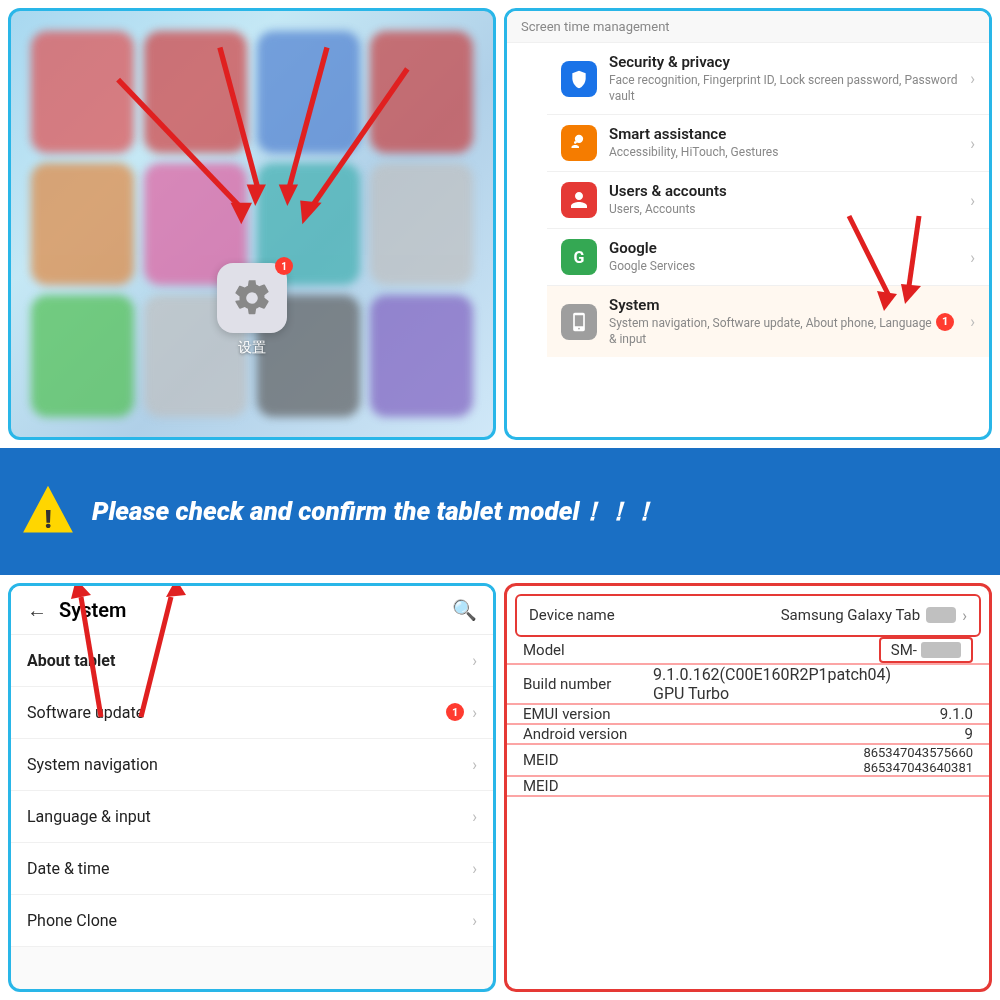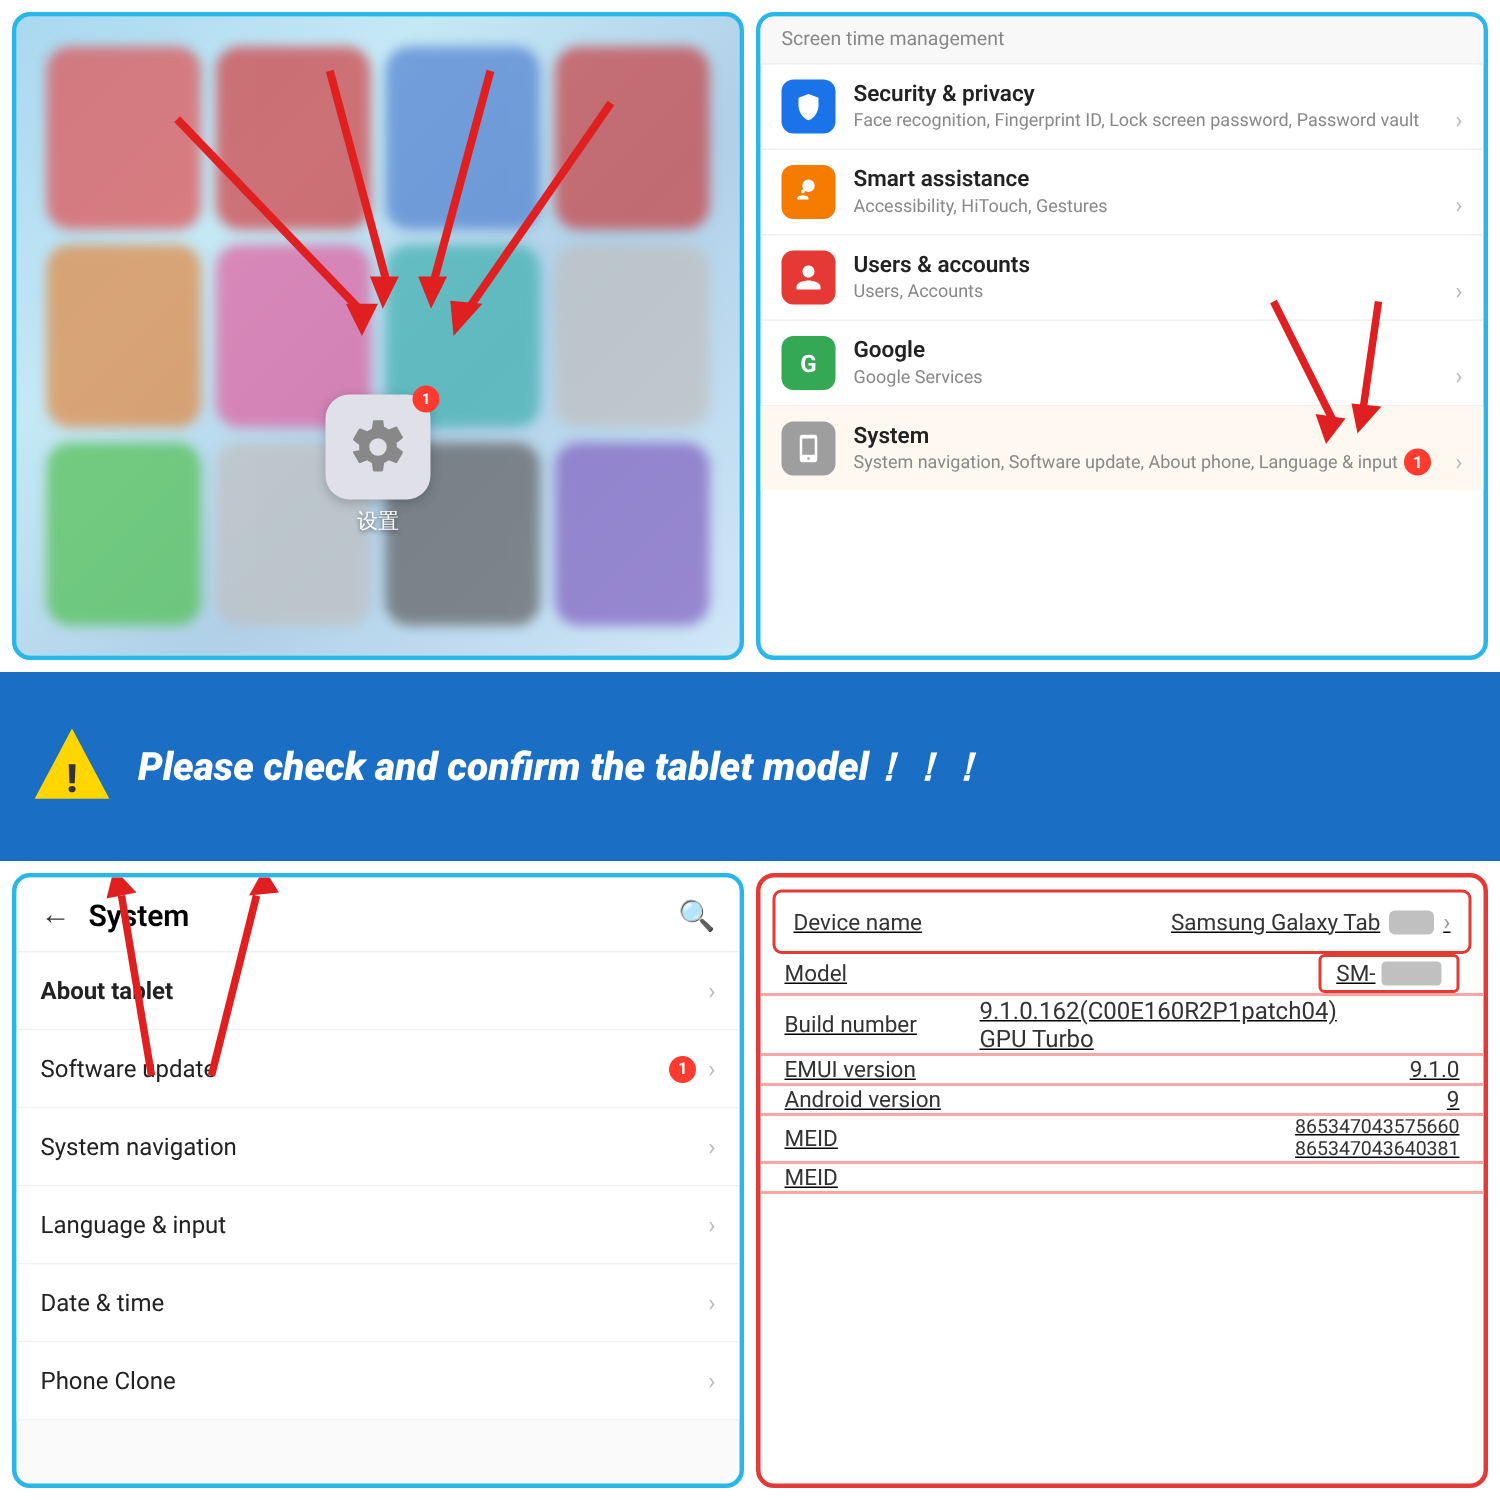--- a/index.html
+++ b/index.html
@@ -118,24 +118,25 @@
       background: #fff;
       min-height: 390px;
     }
 
     .settings-list {
       padding: 0;
     }
 
     .settings-list-item {
       display: flex;
-      align-items: flex-end;
+      align-items: center;
       padding: 10px 14px;
       border-bottom: 1px solid #f0f0f0;
       position: relative;
+      margin-left: 40px;
     }
 
     .settings-list-item:last-child {
       border-bottom: none;
     }
 
     .item-icon {
       width: 36px;
       height: 36px;
       border-radius: 8px;
@@ -221,21 +222,20 @@
       overflow: hidden;
       background: #fafafa;
     }
 
     .panel-bottom-right {
       border: 3px solid #e53935;
       border-radius: 12px;
       margin: 8px 8px 8px 4px;
       overflow: hidden;
       background: #fff;
-      text-decoration: underline;
     }
 
     
     .system-header {
       display: flex;
       align-items: center;
       padding: 12px 16px;
       background: #fff;
       border-bottom: 1px solid #eee;
     }

